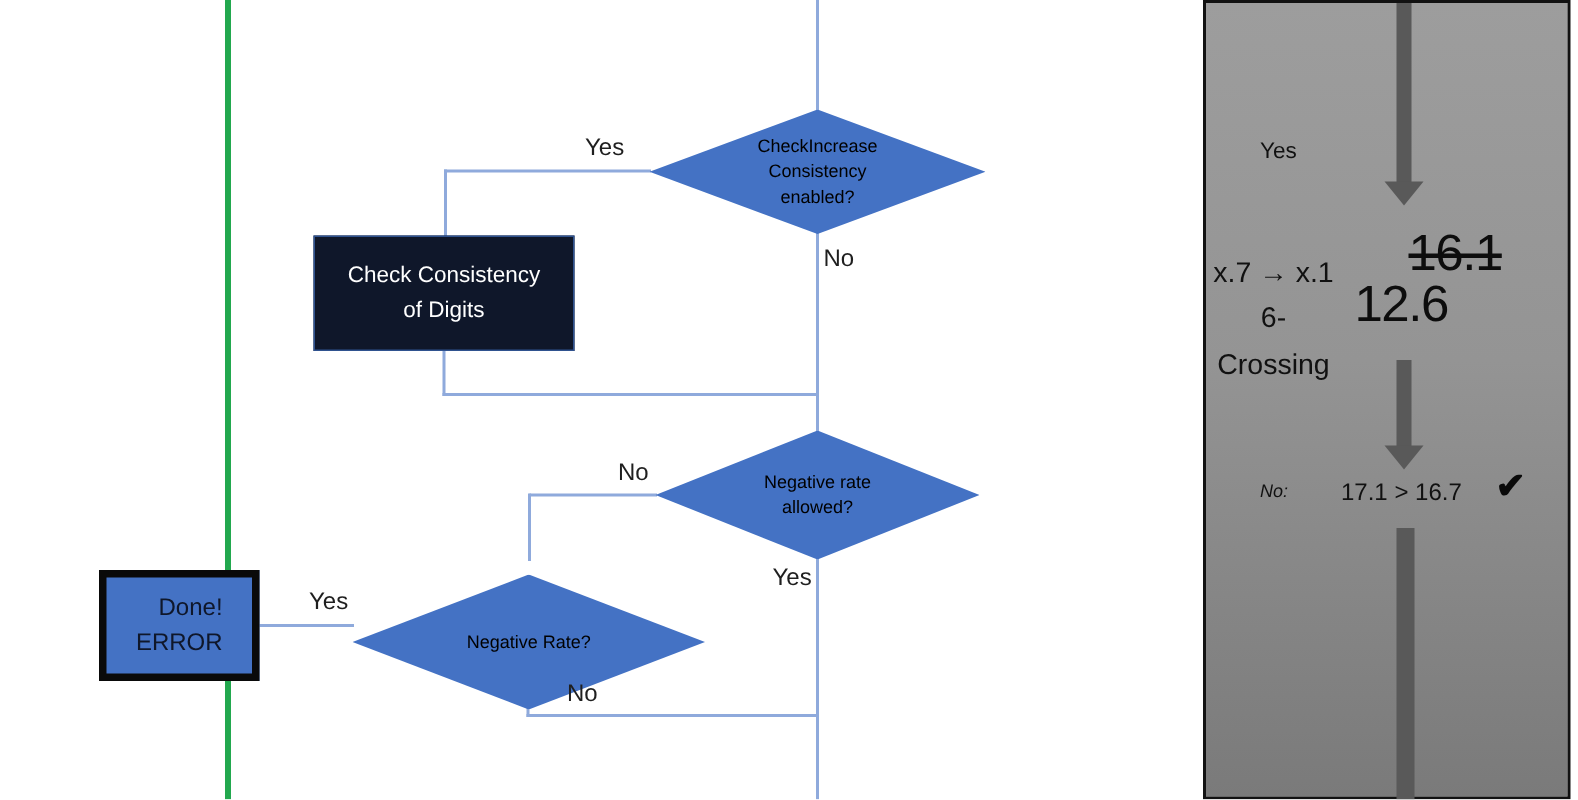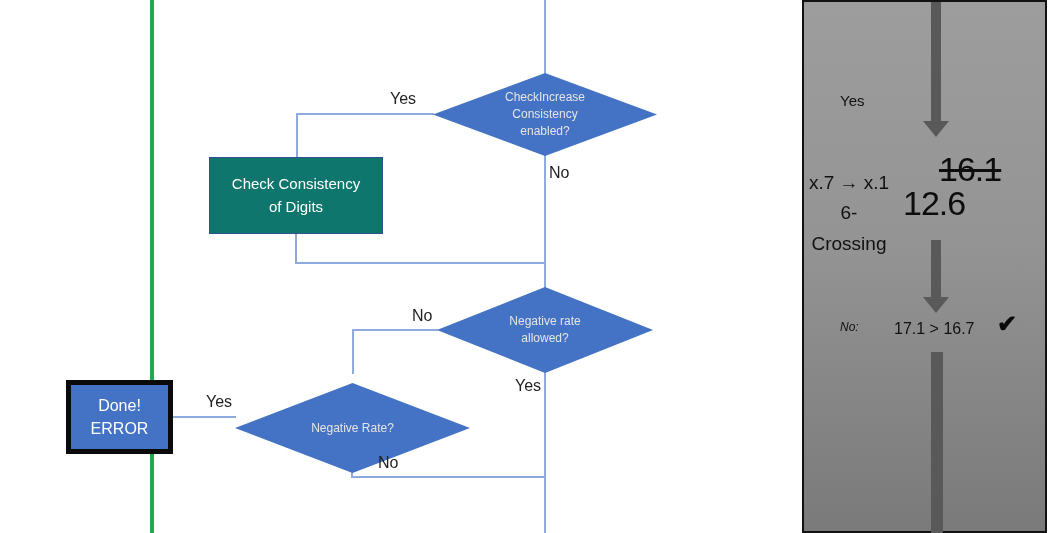--- a/index.html
+++ b/index.html
@@ -19,35 +19,35 @@
   .flabel{
     position:absolute;z-index:4;color:#1f1f1f;
     font-size:16px;line-height:1.2;white-space:nowrap;
   }
   .diamond{
     position:absolute;z-index:3;background:#4472c4;
     clip-path:polygon(50% 0,100% 50%,50% 100%,0 50%);
     display:flex;align-items:center;justify-content:center;
   }
   .dtext{
-    color:#e5e5e5;font-size:12px;line-height:1.4;text-align:center;
+    color:#000000;font-size:12px;line-height:1.4;text-align:center;
   }
   .pre{white-space:pre-line;}
   .proc-box{
     position:absolute;left:209px;top:157px;width:174px;height:77px;
-    background:#0f766e;border:1px solid #2f528f;box-sizing:border-box;
+    background:#0f172a;border:1px solid #2f528f;box-sizing:border-box;
     display:flex;align-items:center;justify-content:center;z-index:3;
   }
   .proc-box .btext{color:#ffffff;font-size:15px;line-height:1.5;text-align:center;}
   .done-box{
     position:absolute;left:66px;top:380px;width:107px;height:74px;
     background:#4472c4;border:5px solid #0a0a0a;box-sizing:border-box;
     display:flex;align-items:center;justify-content:center;z-index:5;
   }
-  .done-box .btext{color:#ffffff;font-size:16px;line-height:1.45;text-align:center;}
+  .done-box .btext{color:#0f172a;font-size:16px;line-height:1.45;text-align:right;}
   
   .panel{
     position:absolute;left:802px;top:0;width:245px;height:533px;
     box-sizing:border-box;border:2px solid #121212;
     background:linear-gradient(180deg,#9d9d9d 0%,#949494 45%,#7a7a7a 100%);
     z-index:1;
   }
   .shaft{position:absolute;background:#595959;width:10px;left:127px;}
   .ahead{
     position:absolute;left:119px;width:0;height:0;

